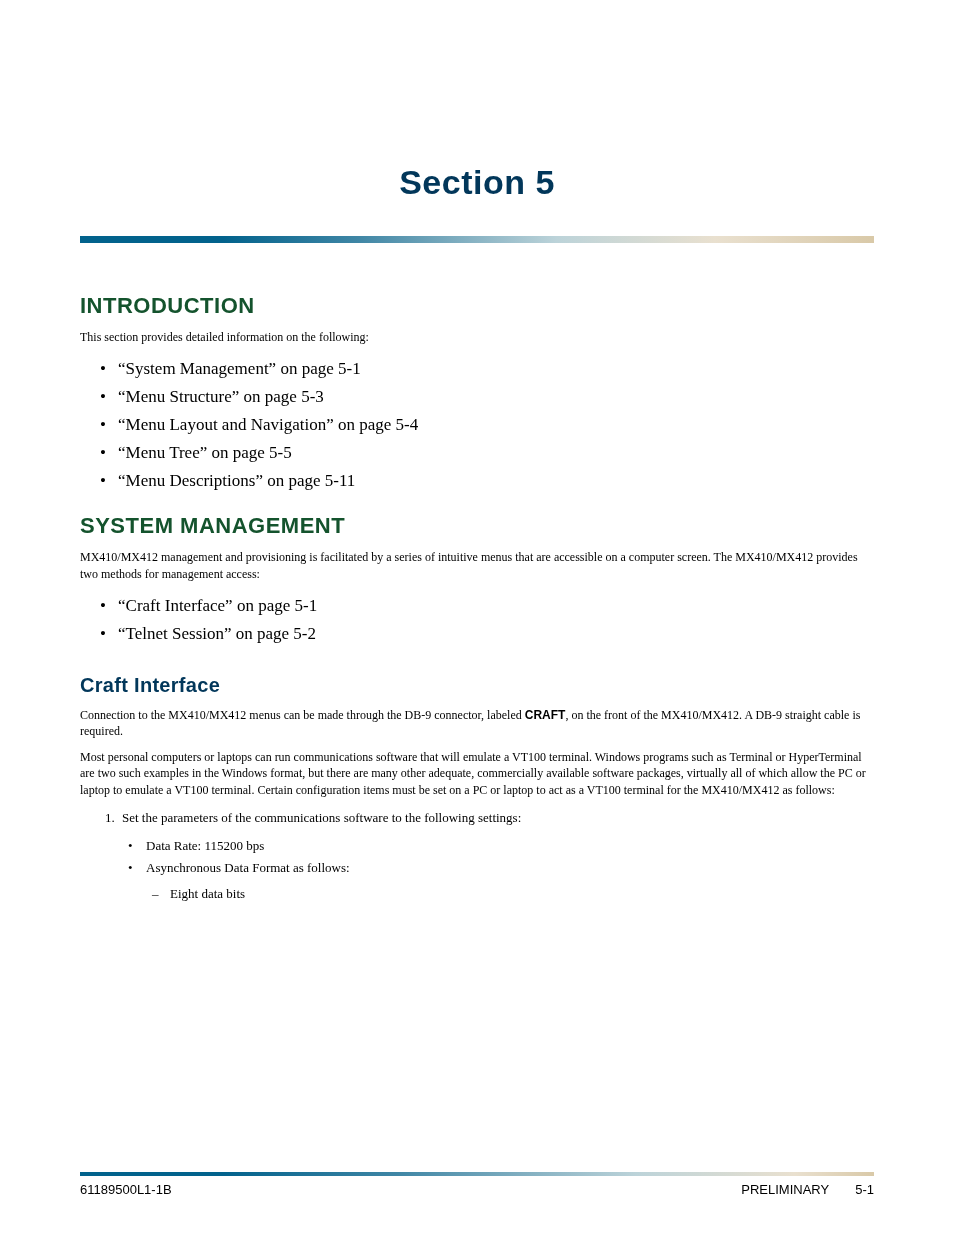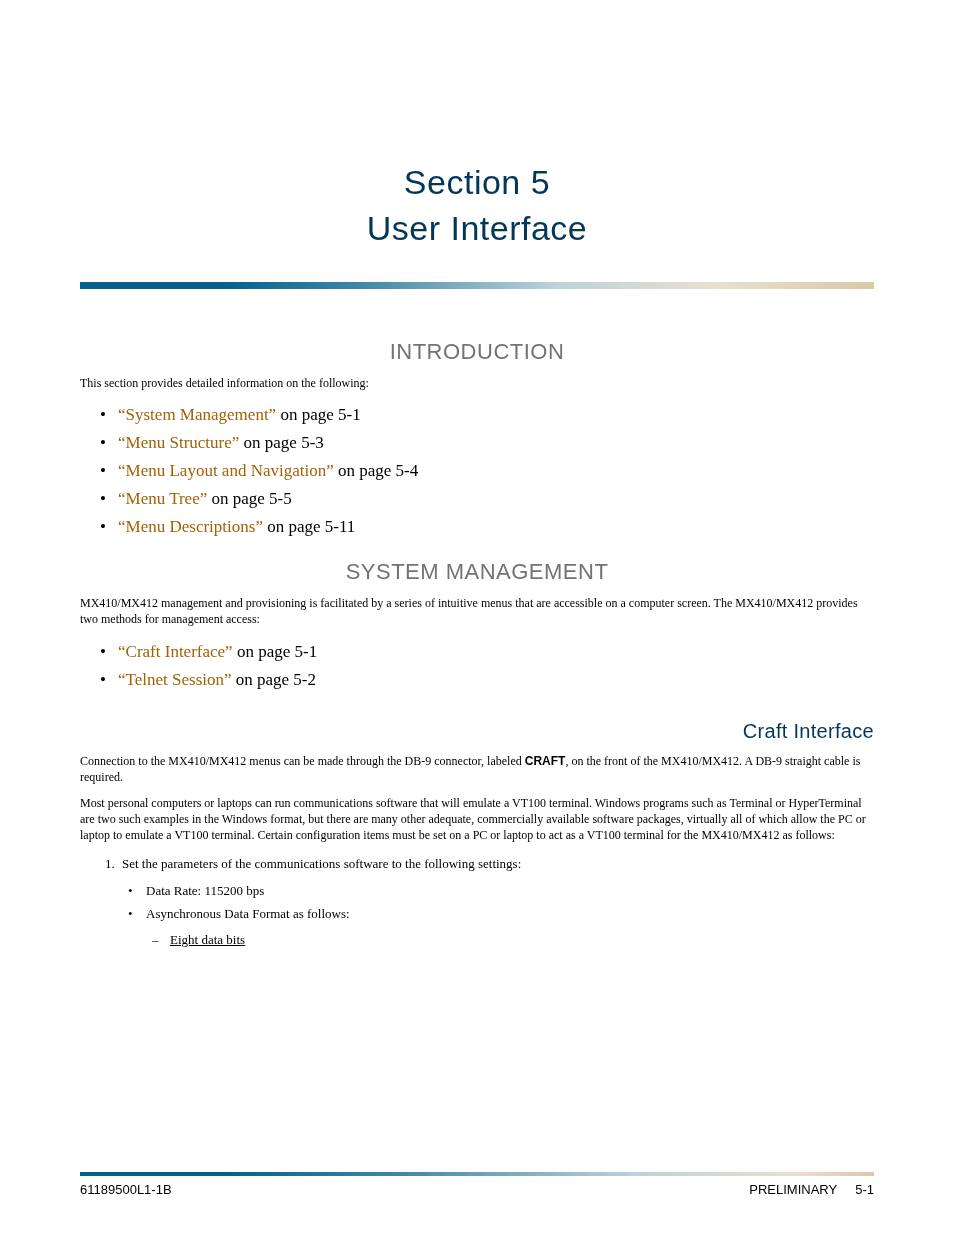--- a/index.html
+++ b/index.html
@@ -13,49 +13,47 @@
   .page {
     padding: 70px 80px 40px 80px;
     box-sizing: border-box;
     width: 954px;
     min-height: 1235px;
     position: relative;
   }
   .section-title {
     text-align: center;
     font-family: Arial, Helvetica, sans-serif;
-    font-weight: 400;
+    font-weight: 700;
     font-size: 34px;
     color: #02375a;
     line-height: 1.35;
     margin: 90px 0 30px 0;
     letter-spacing: 0.5px;
   }
   .gradient-bar {
     height: 7px;
     background: linear-gradient(to right, #02628c 0%, #02628c 18%, #3f86a5 35%, #bcd3d9 60%, #e9e0cf 80%, #d9c9a8 100%);
     margin-bottom: 50px;
   }
   .h1 {
     font-family: Arial, Helvetica, sans-serif;
-    font-weight: 400;
+    font-weight: 700;
     font-size: 22px;
-    color: #737373;
+    color: #14532d;
     letter-spacing: 0.5px;
     margin: 0 0 10px 0;
-    text-align: center;
   }
   .h2 {
     font-family: Arial, Helvetica, sans-serif;
-    font-weight: 400;
+    font-weight: 700;
     font-size: 20px;
     color: #02375a;
     letter-spacing: 0.3px;
     margin: 26px 0 10px 0;
-    text-align: right;
   }
   p.body {
     font-size: 12px;
     line-height: 1.35;
     margin: 6px 0 10px 0;
     font-family: "Century Schoolbook", Georgia, serif;
   }
   ul.toc, ul.sub {
     list-style: none;
     padding-left: 38px;
@@ -98,29 +96,28 @@
     left: -18px;
   }
   ul.dash {
     list-style: none;
     padding-left: 24px;
     margin: 4px 0 0 0;
   }
   ul.dash > li {
     position: relative;
     line-height: 1.7;
-    text-decoration: underline;
   }
   ul.dash > li::before {
     content: "–";
     position: absolute;
     left: -18px;
   }
   .link {
-    color: #a16207;
+    color: #000000;
   }
   .bold { font-weight: bold; }
   .footer {
     position: absolute;
     left: 80px;
     right: 80px;
     bottom: 38px;
   }
   .footer-bar {
     height: 4px;
@@ -129,31 +126,30 @@
   }
   .footer-row {
     display: flex;
     justify-content: space-between;
     font-family: Arial, Helvetica, sans-serif;
     font-size: 13px;
     align-items: center;
   }
   .footer-right {
     display: flex;
-    gap: 18px;
+    gap: 26px;
   }
 </style>
 </head>
 <body>
 
 <div class="page">
 
   <div class="section-title">
     <div>Section 5</div>
-    <div>User Interface</div>
   </div>
 
   <div class="gradient-bar"></div>
 
   <div class="h1">INTRODUCTION</div>
   <p class="body">This section provides detailed information on the following:</p>
   <ul class="toc">
     <li><span class="link">“System Management”</span><span> on page 5-1</span></li>
     <li><span class="link">“Menu Structure”</span><span> on page 5-3</span></li>
     <li><span class="link">“Menu Layout and Navigation”</span><span> on page 5-4</span></li>

